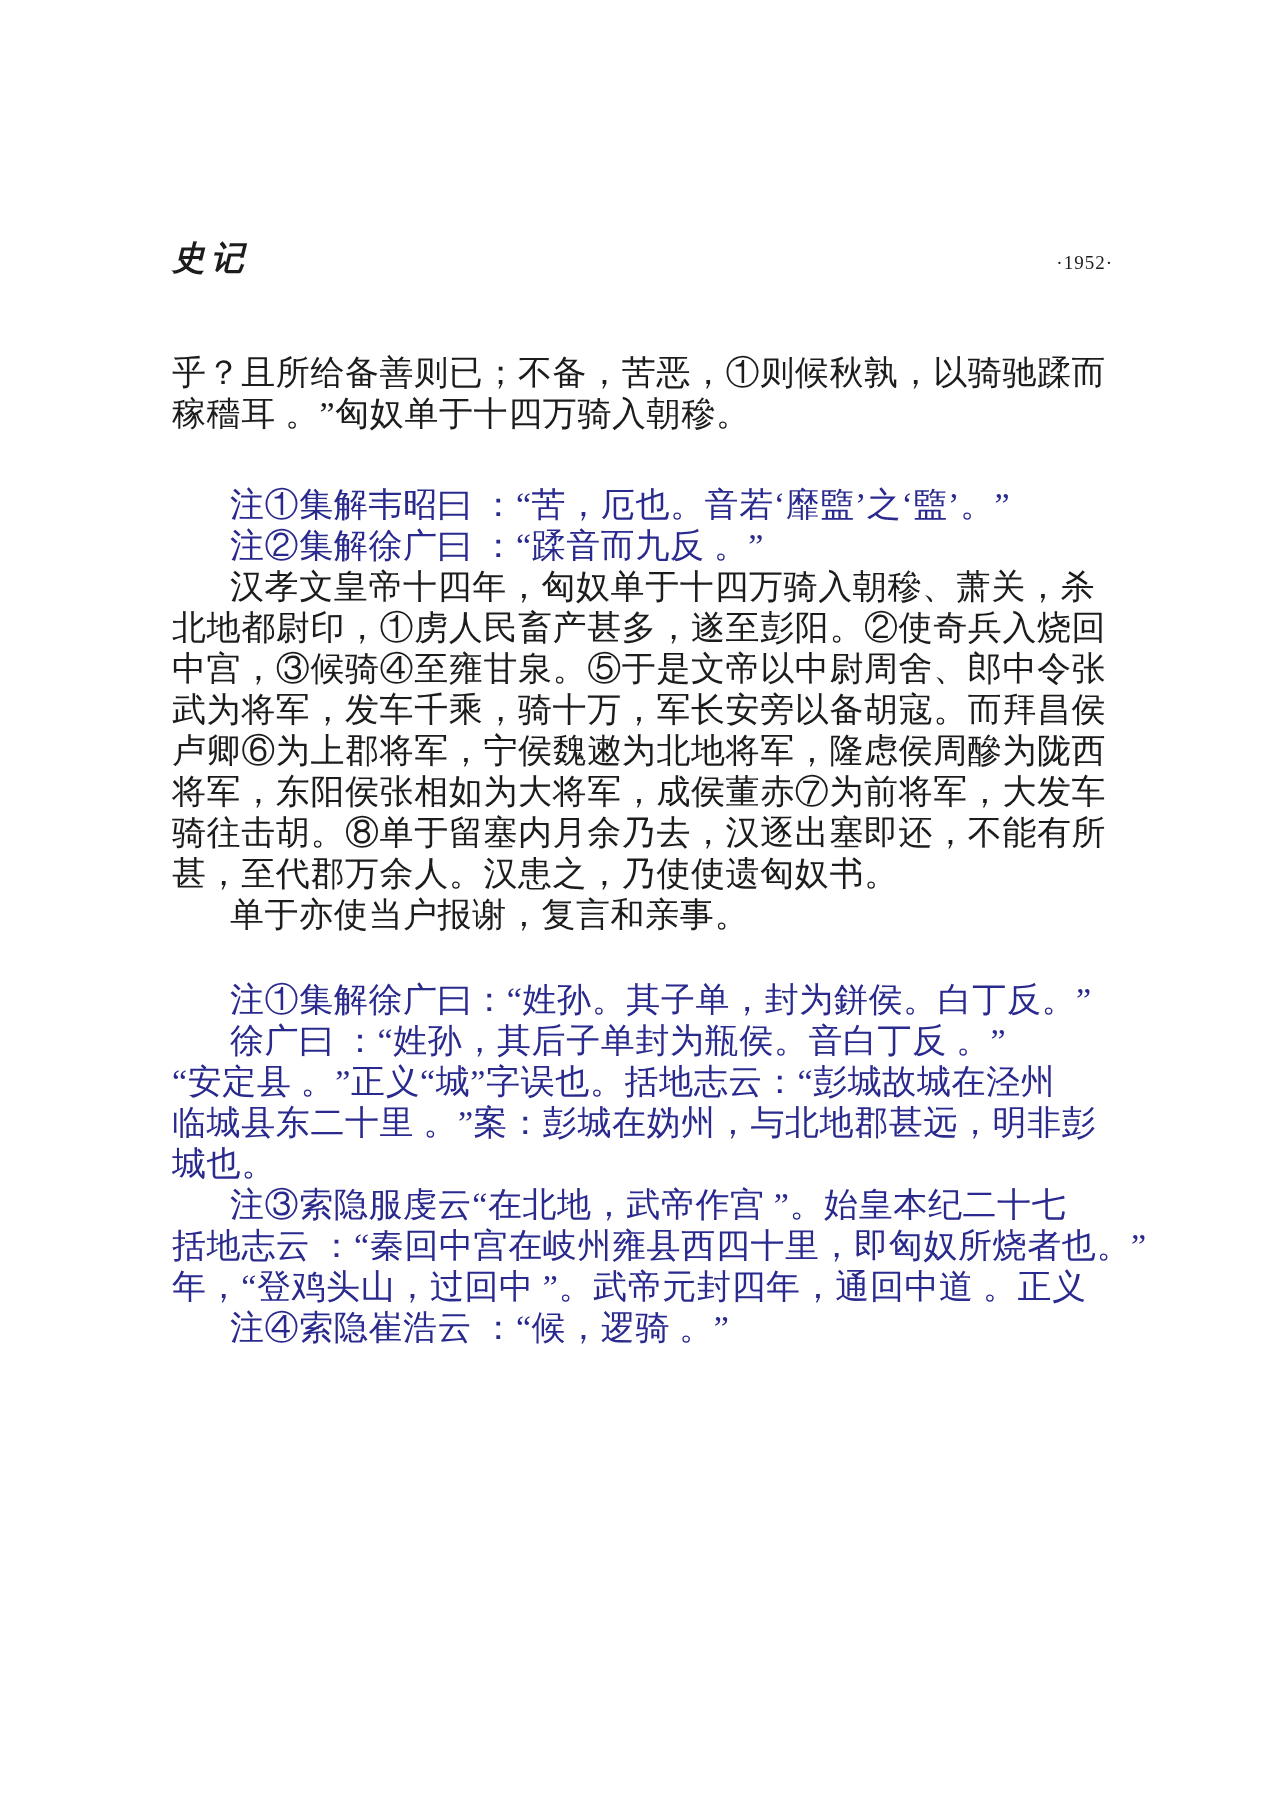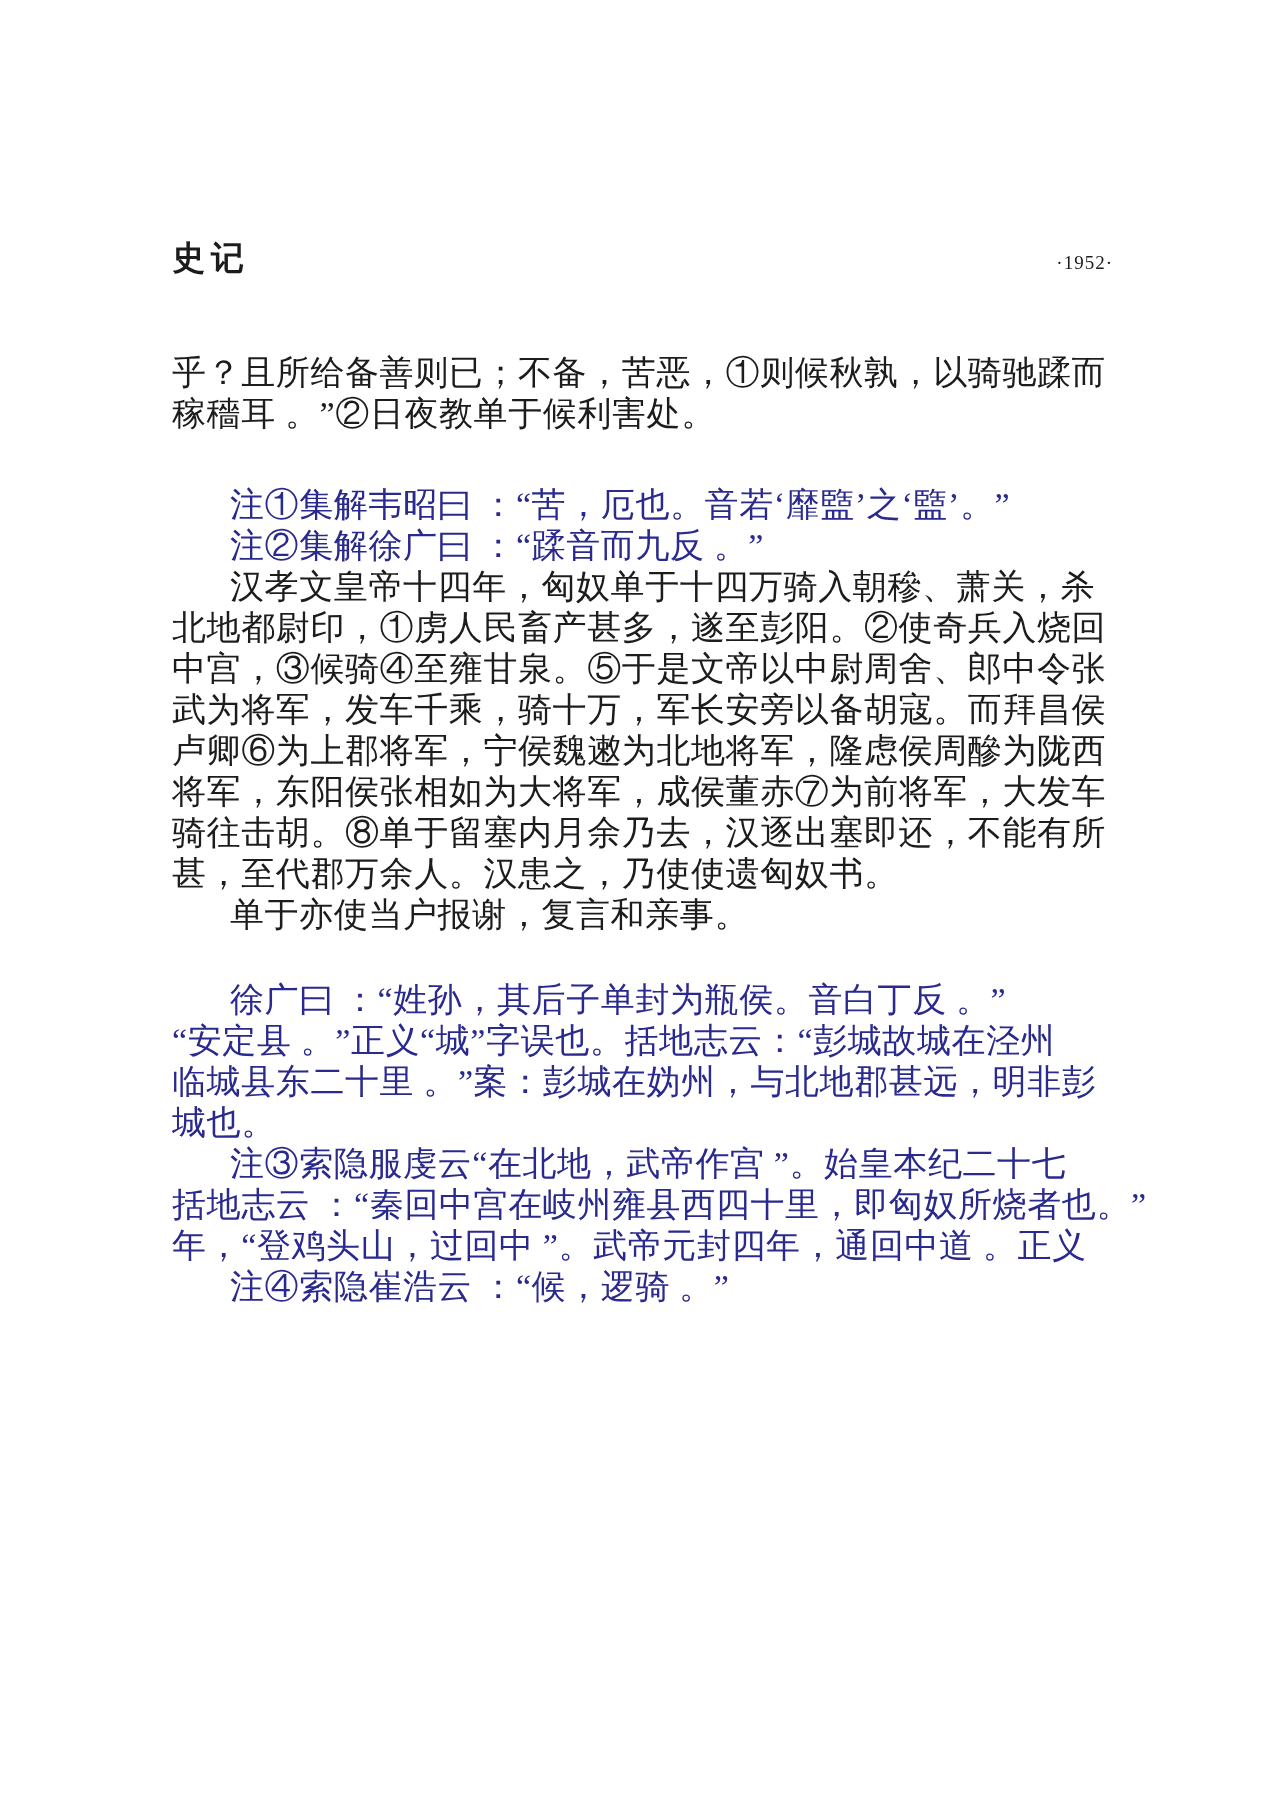--- a/index.html
+++ b/index.html
@@ -19,20 +19,21 @@
     width:941px;
     display:flex;
     justify-content:space-between;
     align-items:baseline;
   }
   .book-title{
     font-size:33px;
     font-weight:bold;
     color:var(--ink,#1c1c1c);
     letter-spacing:6px;
+    font-style:italic;
   }
   .page-number{
     font-size:19px;
     color:var(--ink,#1c1c1c);
     letter-spacing:1px;
     font-style:normal;
   }
   .content{
     position:absolute;
     top:352px;
@@ -55,34 +56,35 @@
 </head>
 <body>
 
 <div class="page" style="--bg: #ffffff; --ink: #1c1c1c; --note: #2a2a8e;">
   <div class="header">
     <span class="book-title">史记</span>
     <span class="page-number">·1952·</span>
   </div>
   <div class="content">
       <div class="line">乎？且所给备善则已；不备，苦恶，①则候秋孰，以骑驰蹂而</div>
-      <div class="line">稼穡耳 。”②日夜教单于候利害处。</div>
+      <div class="line">稼穡耳 。”匈奴单于十四万骑入朝穇。</div>
       <div class="gap" style="height: 50px;"></div>
       <div class="line note indent">注①集解韦昭曰 ：“苦，厄也。音若‘靡盬’之‘盬’。”</div>
       <div class="line note indent">注②集解徐广曰 ：“蹂音而九反 。”</div>
       <div class="line indent">汉孝文皇帝十四年，匈奴单于十四万骑入朝穇、萧关，杀</div>
       <div class="line">北地都尉印，①虏人民畜产甚多，遂至彭阳。②使奇兵入烧回</div>
       <div class="line">中宫，③候骑④至雍甘泉。⑤于是文帝以中尉周舍、郎中令张</div>
       <div class="line">武为将军，发车千乘，骑十万，军长安旁以备胡寇。而拜昌侯</div>
       <div class="line">卢卿⑥为上郡将军，宁侯魏遫为北地将军，隆虑侯周醦为陇西</div>
       <div class="line">将军，东阳侯张相如为大将军，成侯董赤⑦为前将军，大发车</div>
       <div class="line">骑往击胡。⑧单于留塞内月余乃去，汉逐出塞即还，不能有所</div>
       <div class="line">甚，至代郡万余人。汉患之，乃使使遗匈奴书。</div>
       <div class="line indent">单于亦使当户报谢，复言和亲事。</div>
       <div class="gap" style="height: 44px;"></div>
+      <div class="line note indent">注①集解徐广曰：“姓孙。其子单，封为鉼侯。白丁反。”</div>
       <div class="line note indent">徐广曰 ：“姓孙，其后子单封为瓶侯。音白丁反 。”</div>
       <div class="line note">“安定县 。”正义“城”字误也。括地志云：“彭城故城在泾州</div>
       <div class="line note">临城县东二十里 。”案：彭城在妫州，与北地郡甚远，明非彭</div>
       <div class="line note">城也。</div>
       <div class="line note indent">注③索隐服虔云“在北地，武帝作宫 ”。始皇本纪二十七</div>
       <div class="line note">括地志云 ：“秦回中宫在岐州雍县西四十里，即匈奴所烧者也。”</div>
       <div class="line note">年，“登鸡头山，过回中 ”。武帝元封四年，通回中道 。正义</div>
       <div class="line note indent">注④索隐崔浩云 ：“候，逻骑 。”</div>
     </div>
 </div>

